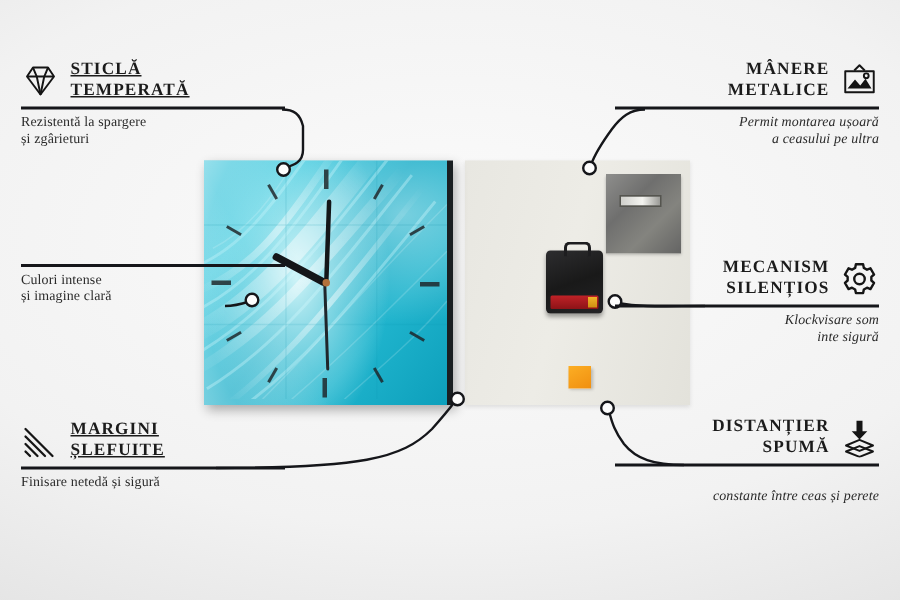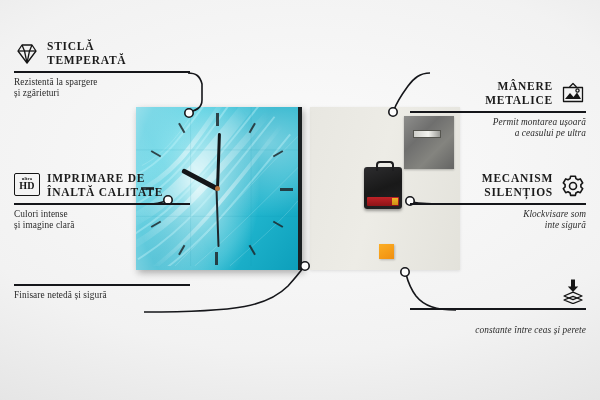--- a/index.html
+++ b/index.html
@@ -92,30 +92,30 @@
     color:#1b1b1b; line-height:13.5px; text-transform:uppercase;
   }
   .callout .rule{ height:1.6px; background:#15161a; margin:4px 0 4px; }
   .callout .sub{
     font-size:9.3px; line-height:11.6px; color:#2a2a2a; letter-spacing:.1px;
   }
   .ico{ width:26px; height:26px; flex:0 0 26px; color:#151515; }
   .ico svg{ display:block; width:26px; height:26px; }
 
   .callout.left  .head{ flex-direction:row; }
-  .callout.left  .title{ text-align:left; }
+  .callout.left  .title{ text-align:left;text-decoration:underline; }
   .callout.left  .sub{ text-align:left; }
   .callout.right .head{ flex-direction:row-reverse; }
   .callout.right .title{ text-align:right; }
   .callout.right .sub{ text-align:right;font-style:italic; }
 
   #c1{ left:14px;  top:40px; }
   #c2{ left:14px;  top:172px; }
   #c3{ left:14px;  top:280px; }
-  #c4{ left:410px; top:40px;margin-top:40px; }
+  #c4{ left:410px; top:40px; }
   #c5{ left:410px; top:172px; }
   #c6{ left:410px; top:278px; }
 
   .hd-badge{
     width:26px; height:23px; border:1.6px solid #151515; border-radius:2px;
     display:flex; flex-direction:column; align-items:center; justify-content:center;
     line-height:1;
   }
   .hd-badge .u{ font-size:4.6px; font-weight:700; letter-spacing:.2px; }
   .hd-badge .h{ font-size:10px; font-weight:700; letter-spacing:.3px; }
@@ -259,40 +259,42 @@
       </span>
     </div>
     <div class="rule"></div>
     <div class="sub">
       <span>Rezistentă la spargere</span><br>
       <span>și zgârieturi</span>
     </div>
   </div>
 
   <div class="callout left" id="c2">
-    <div class="head">
-      <span class="ico">
-        <span class="hd-badge">
-          <span class="u">ultra</span>
-          <span class="h">HD</span>
-        </span>
-      </span>
-      <span class="title">
-        <span>IMPRIMARE DE</span><br>
-        <span>ÎNALTĂ CALITATE</span>
-      </span>
-    </div>
     <div class="rule"></div>
     <div class="sub">
       <span>Culori intense</span><br>
       <span>și imagine clară</span>
     </div>
   </div>
 
   <div class="callout left" id="c3">
+    <div class="head">
+      <span class="ico">
+        <svg viewBox="0 0 26 26" fill="none" stroke="currentColor" stroke-width="1.5" stroke-linecap="round">
+          <path d="M3 5 L21 23"></path>
+            <path d="M3 10 L16 23"></path>
+          <path d="M3 15 L11 23"></path>
+            <path d="M3 20 L6 23"></path>
+        </svg>
+      </span>
+      <span class="title">
+        <span>MARGINI</span><br>
+        <span>ȘLEFUITE</span>
+      </span>
+    </div>
     <div class="rule"></div>
     <div class="sub">
       <span>Finisare netedă și sigură</span>
     </div>
   </div>
 
   <div class="callout right" id="c4">
     <div class="head">
       <span class="ico">
         <svg viewBox="0 0 26 26" fill="none" stroke="currentColor" stroke-width="1.3" stroke-linejoin="round">
@@ -336,20 +338,24 @@
 
   <div class="callout right" id="c6">
     <div class="head">
       <span class="ico">
         <svg viewBox="0 0 26 26" fill="none" stroke="currentColor" stroke-width="1.3" stroke-linejoin="round">
           <path d="M11 1.5 h4 v7 h3.2 L13 14 L7.8 8.5 H11 Z" fill="currentColor" stroke="none"></path>
           <path d="M13 14.2 L22 18 L13 21.6 L4 18 Z"></path>
           <path d="M13 18.4 L22 22 L13 25.6 L4 22 Z"></path>
         </svg>
       </span>
+      <span class="title">
+        <span>DISTANȚIER</span><br>
+        <span>SPUMĂ</span>
+      </span>
     </div>
     <div class="rule"></div>
     <div class="sub">
       <br>
       <span>constante între ceas și perete</span>
     </div>
   </div>
 
 </div>
 

